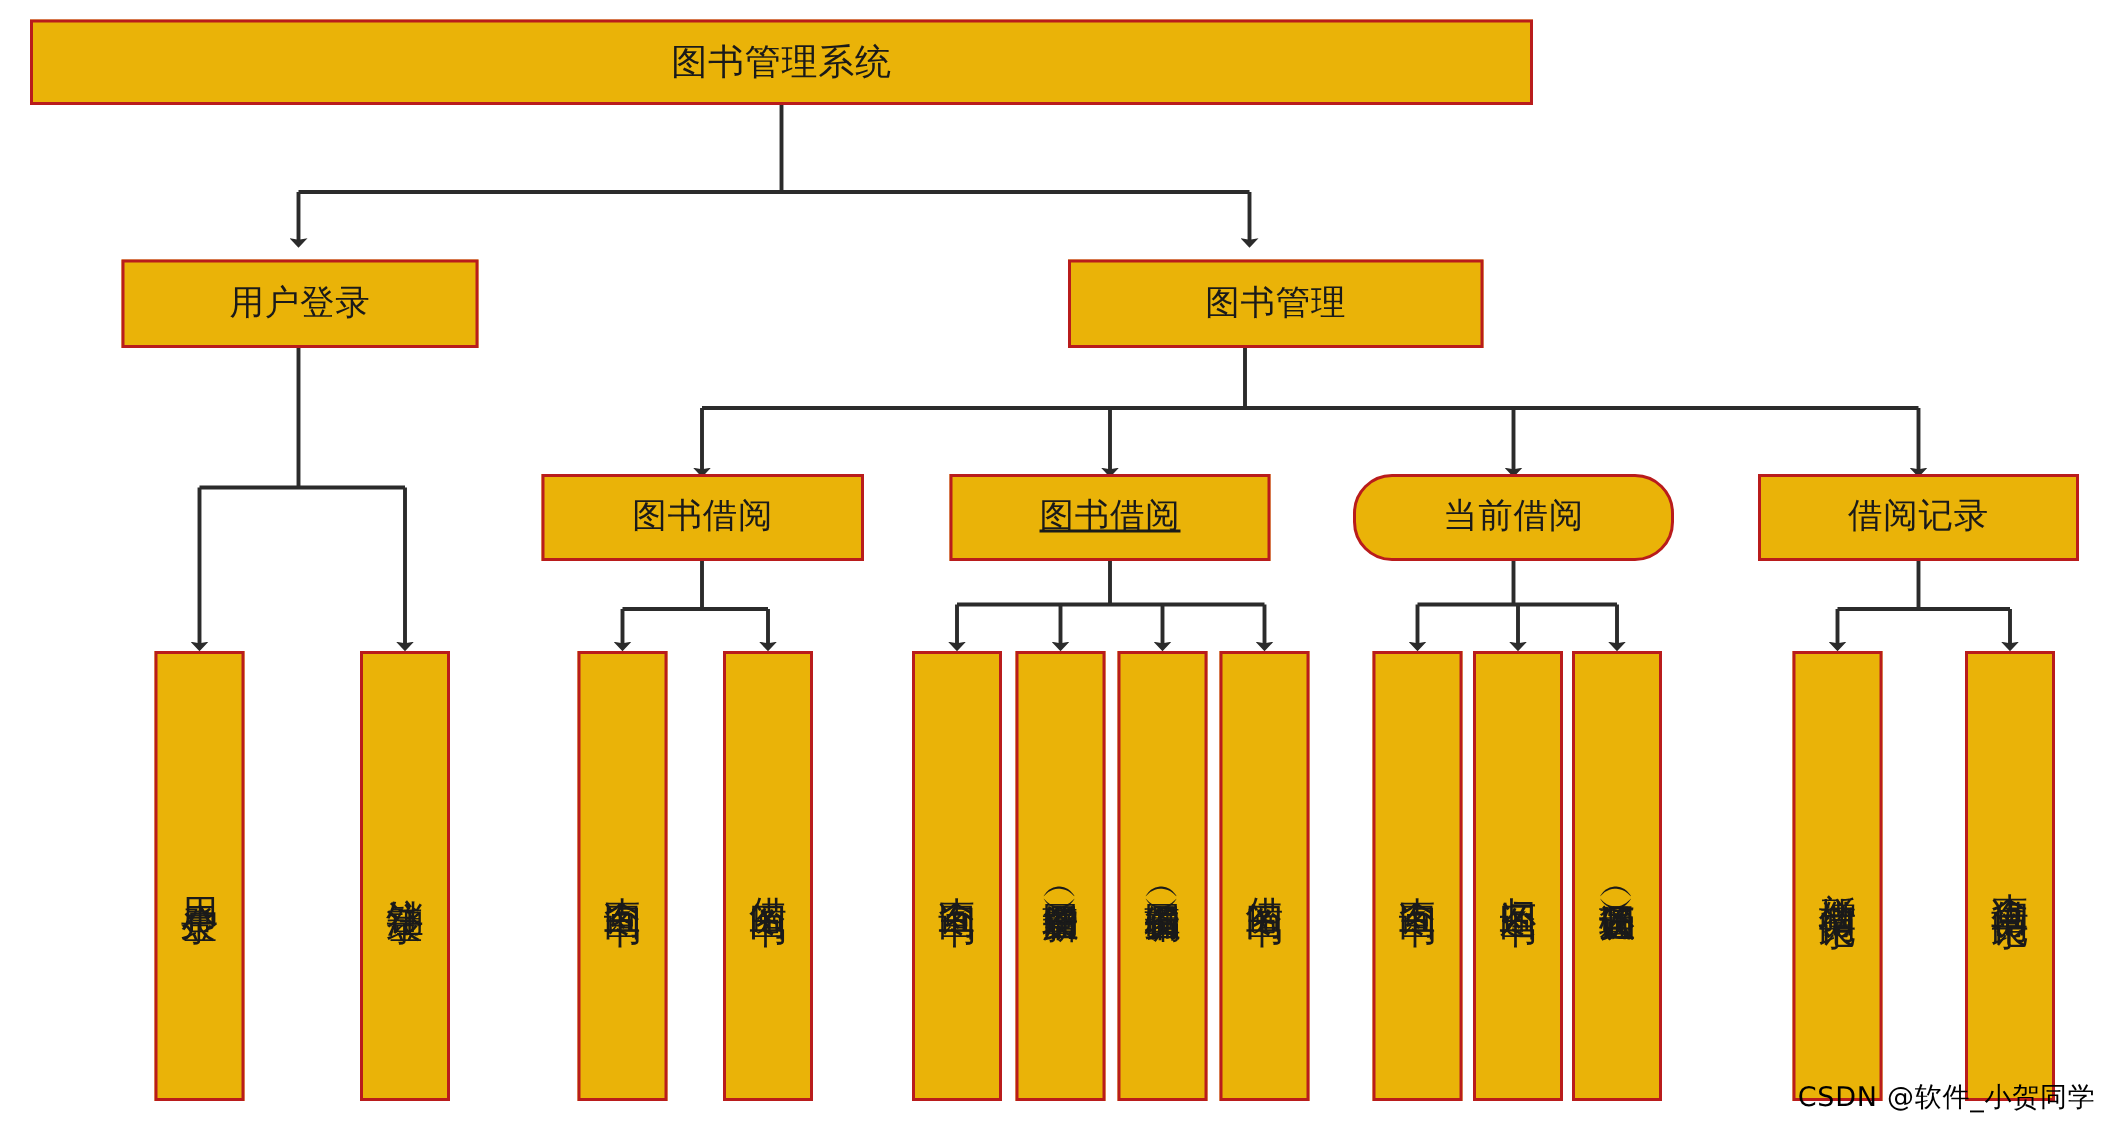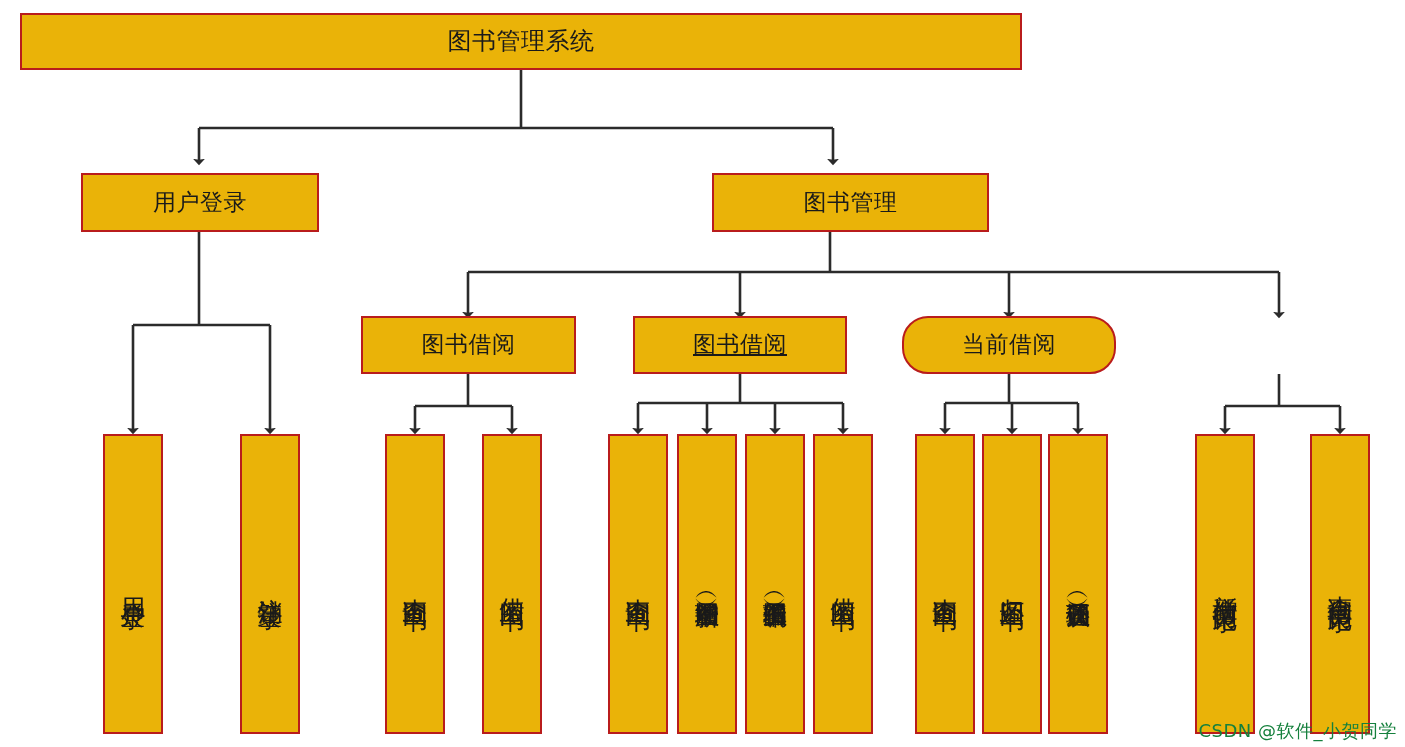--- a/index.html
+++ b/index.html
@@ -63,21 +63,21 @@
   .node.v.tight .lbl{
     font-size:24px;
     letter-spacing:0px;
     max-height:292px;
   }
   .watermark{
     position:absolute;
     right:8px;
     bottom:4px;
     font-size:18px;
-    color:#15803d;
+    color:#000000;
     white-space:nowrap;
     z-index:5;
     letter-spacing:0.5px;
   }
 </style>
 </head>
 <body>
 
 <div id="canvas">
 
@@ -144,20 +144,23 @@
 
   <div class="node h" style="left:361px; top:316px; width:215px; height:58px;">
     <span class="lbl">图书借阅</span>
   </div>
   <div class="node h" style="left:633px; top:316px; width:214px; height:58px;text-decoration:underline;">
     <span class="lbl">图书借阅</span>
   </div>
   <div class="node h" style="left:902px; top:316px; width:214px; height:58px;border-radius:26px;">
     <span class="lbl">当前借阅</span>
   </div>
+  <div class="node h" style="left:1172px; top:316px; width:214px; height:58px;">
+    <span class="lbl">借阅记录</span>
+  </div>
 
   <div class="node v" style="left:103px; top:434px; width:60px; height:300px;">
     <span class="lbl">用户登录</span>
   </div>
   <div class="node v" style="left:240px; top:434px; width:60px; height:300px;">
     <span class="lbl">注销登录</span>
   </div>
 
   <div class="node v" style="left:385px; top:434px; width:60px; height:300px;">
     <span class="lbl">查询图书</span>

